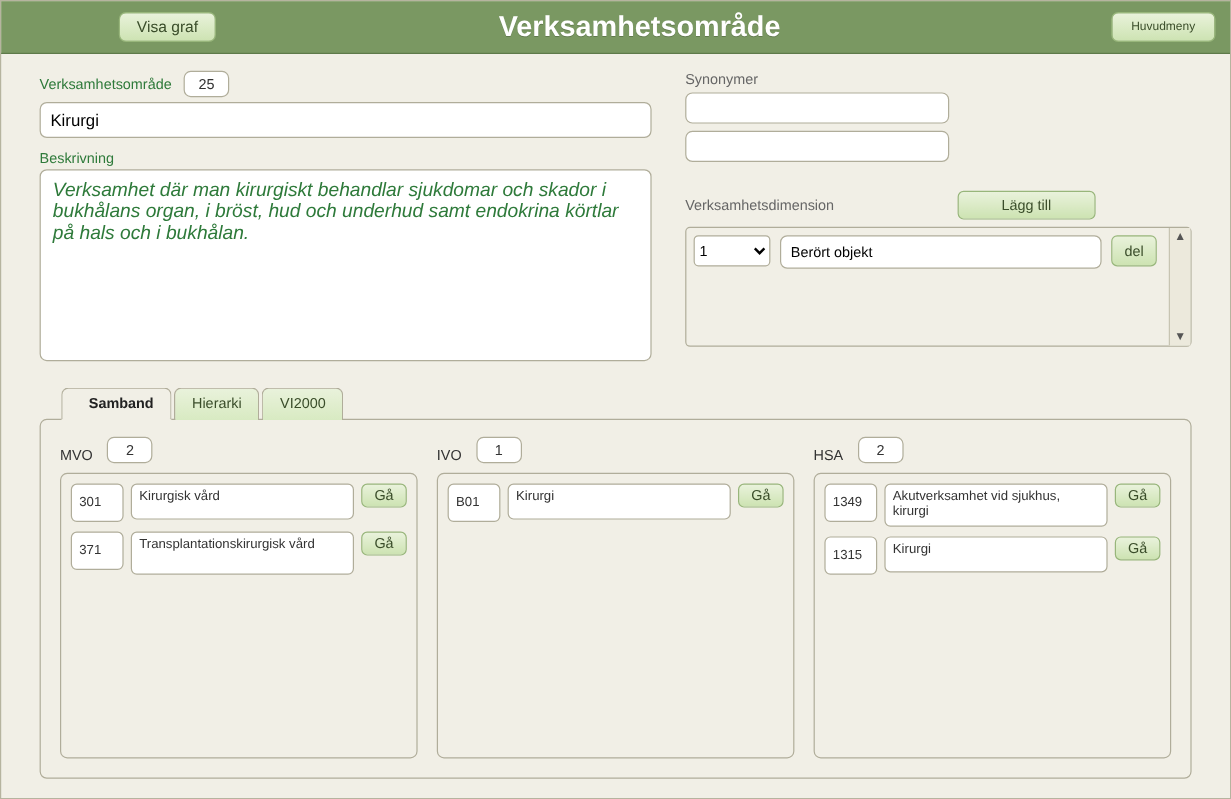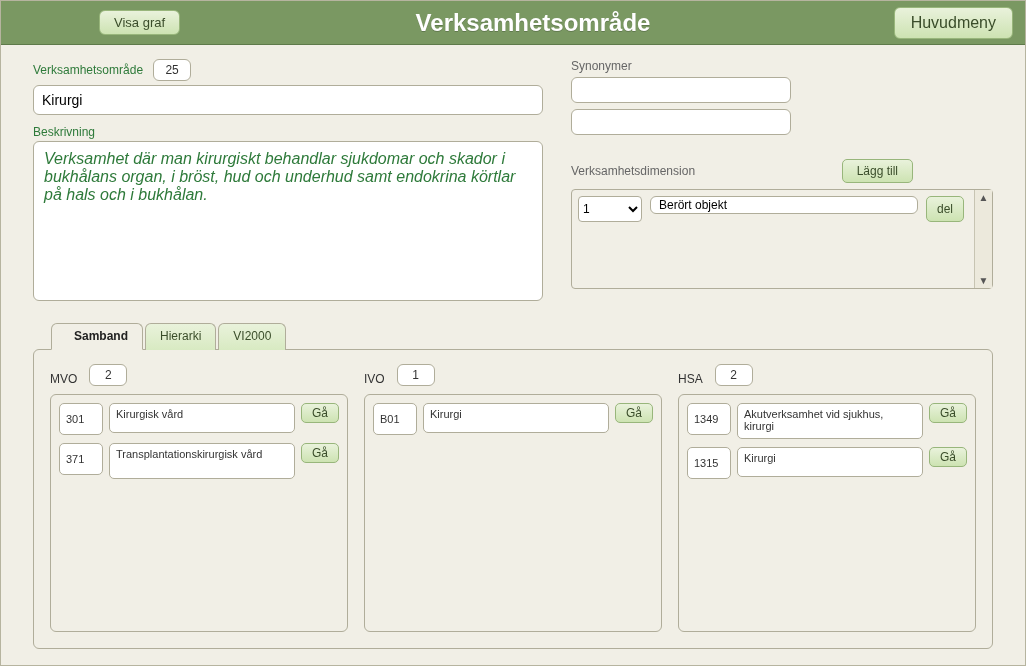--- a/index.html
+++ b/index.html
@@ -40,21 +40,21 @@
     background: linear-gradient(#e9f2db, #cde3b2);
     border: 1px solid #98b67b;
     border-radius: 6px;
     padding: 4px 14px;
     font-size: 13px;
     color: #3a4d2a;
     cursor: pointer;
     font-family: inherit;
   }
   .btn.small { padding: 2px 10px; font-size: 12px; border-radius: 5px; }
-  .btn.big { padding: 6px 16px; font-size: 16px; }
+  .btn.big { padding: 6px 16px; font-size: 10px; }
 
   .content {
     padding: 14px 32px 12px 32px;
   }
 
   
   .top {
     display: flex;
     gap: 28px;
   }
@@ -93,21 +93,21 @@
     position:absolute; right:0; top:0; bottom:0;
     display:flex; flex-direction:column; justify-content:space-between;
     align-items:center; font-size:10px; color:#555;
   }
   .dim-scroll span { cursor:pointer; padding:2px 0; }
   .select-sm {
     height:26px; border:1px solid #b0ad9a; border-radius:4px; background:#fff;
     font-family:inherit; font-size:12px; width:64px;
   }
   .dim-text {
-    flex:1; height:18px; border:1px solid #b0ad9a; border-radius:6px;
+    flex:1; height:28px; border:1px solid #b0ad9a; border-radius:6px;
     background:#fff; padding:2px 8px; font-family:inherit; font-size:12px;
   }
 
   
   .tabs-wrap { margin-top: 18px; }
   .tab-strip { display:flex; gap:2px; padding-left:18px; }
   .tab {
     padding:5px 14px 6px 14px; border:1px solid #b0ad9a;
     border-bottom:none; border-top-left-radius:6px; border-top-right-radius:6px;
     background: linear-gradient(#e9f2db, #d8eac2);
@@ -180,21 +180,21 @@
       <div class="col-right">
         <div class="label-gray" style="margin-bottom:2px">Synonymer</div>
         <div class="syn-inputs">
           <input class="txt" value="" style="">
           <input class="txt" value="" style="">
         </div>
 
         <div class="dim-head">
           <span class="label-gray">Verksamhetsdimension</span>
           <span style="flex:1"></span>
-          <button class="btn small" style="padding:4px 14px">Lägg till</button>
+          <button class="btn small" style="padding:4px 36px">Lägg till</button>
           <span style="width:40px"></span>
         </div>
         <div class="dim-panel">
           <select class="select-sm">
             <option>1</option>
           </select>
           <input class="dim-text" value="Berört objekt" style="">
           <button class="btn small" style="height:26px">del</button>
           <div style="width:14px"></div>
           <div class="dim-scroll">

